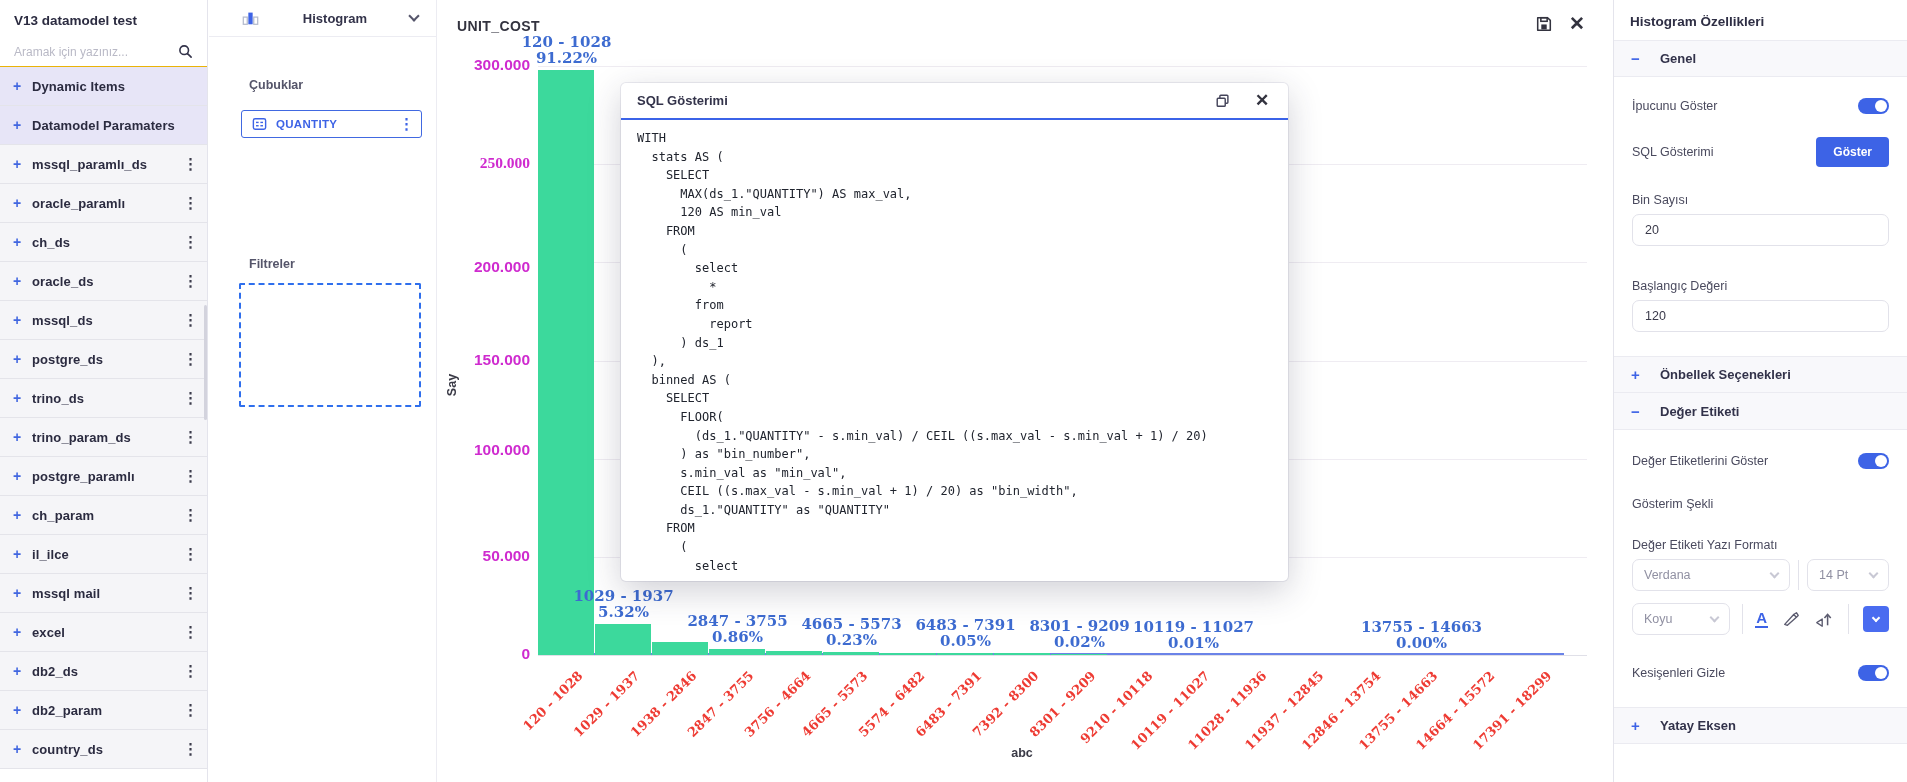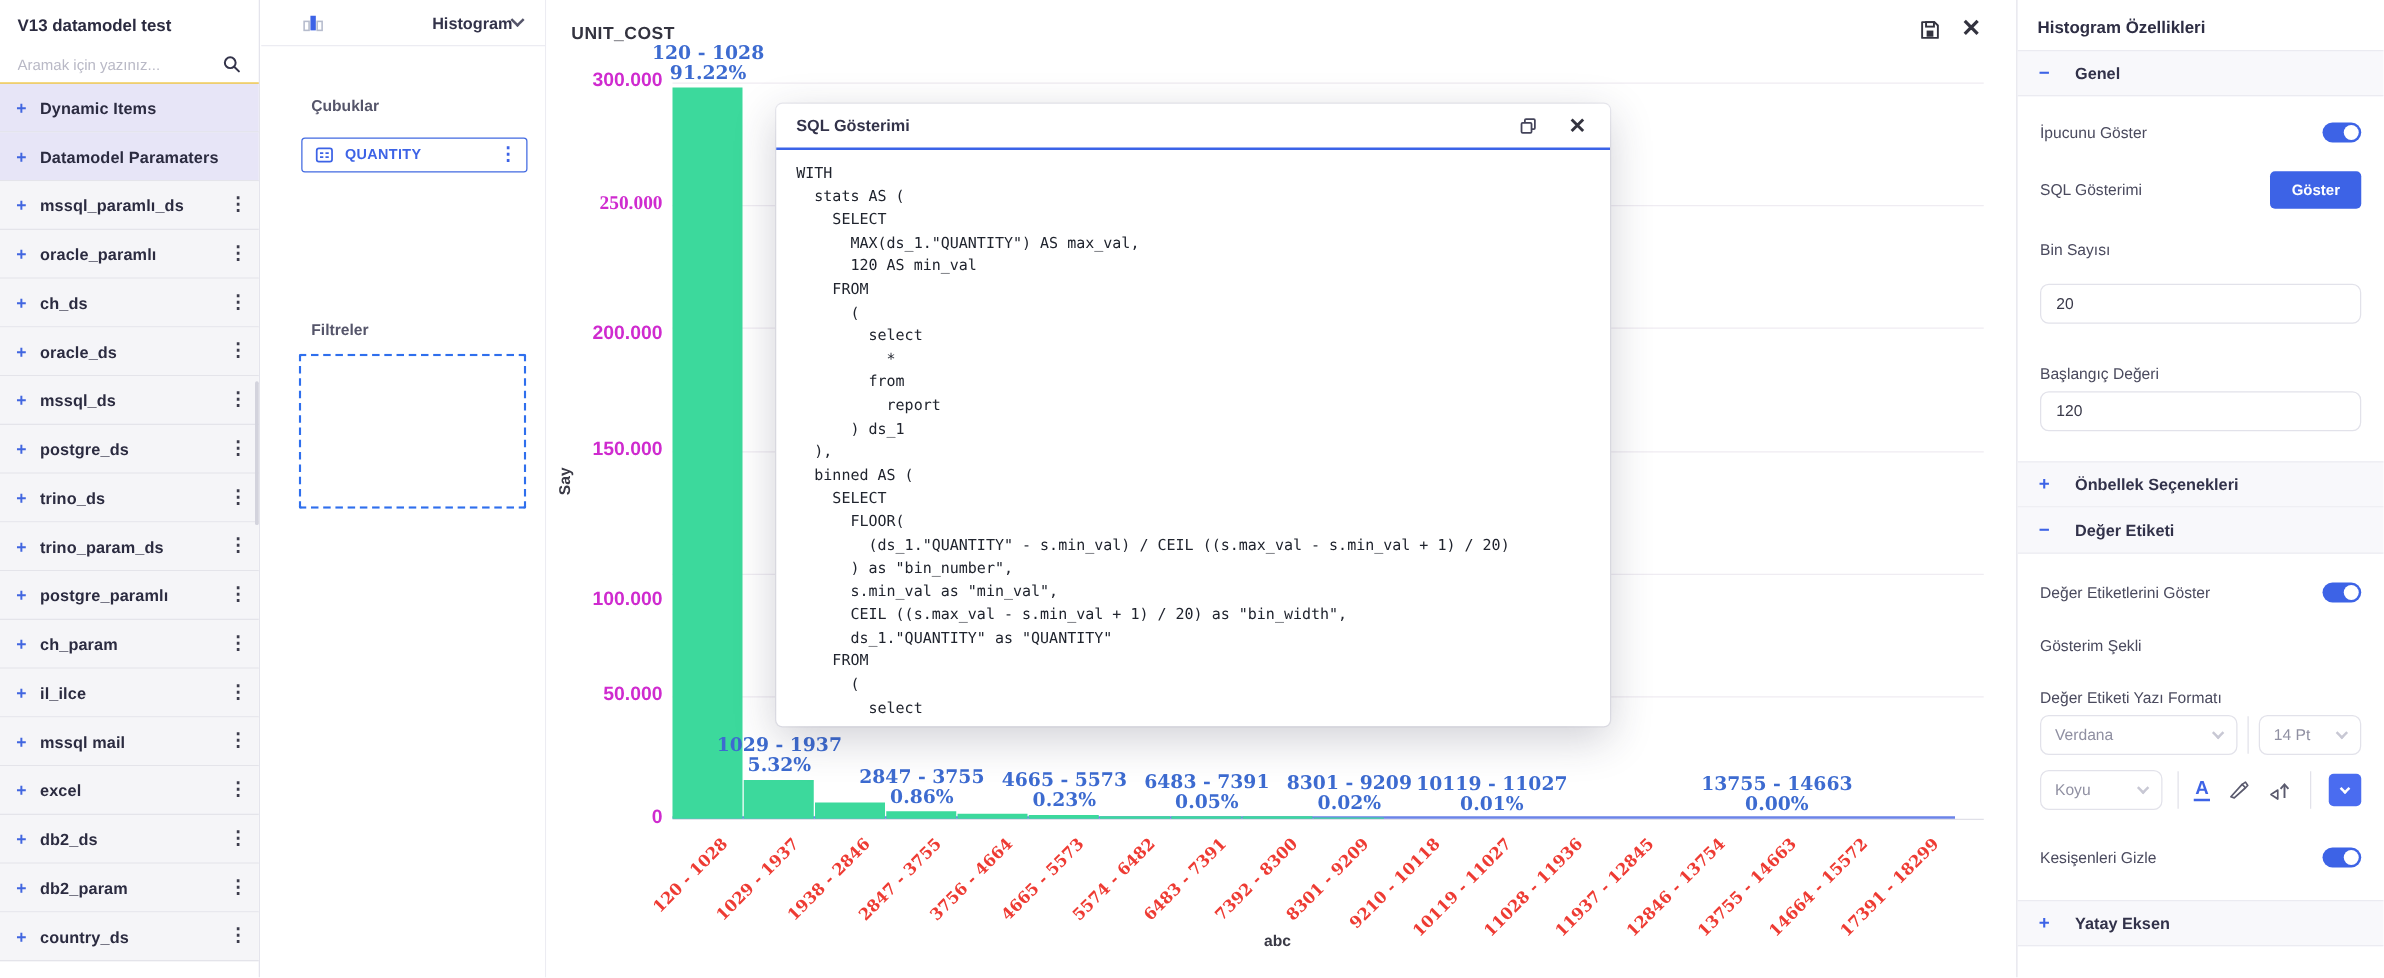--- a/index.html
+++ b/index.html
@@ -25,21 +25,21 @@
   .kebab { color:#3c3c4c; font-size:15px; font-weight:700; width:14px; text-align:center;
            line-height:10px; cursor:pointer; }
   .sb-scrollthumb { position:absolute; left:204px; top:305px; width:3px; height:115px;
            background:#d3d3dd; border-radius:2px; }
 
   
   .builder { position:absolute; left:209px; top:0; width:228px; height:782px; background:#fff;
              border-right:1px solid #ececf2; }
   .b-header { height:37px; border-bottom:1px solid #ececf2; display:flex; align-items:center;
               padding:0 18px 0 32px; }
-  .b-header .b-title { flex:1; text-align:right; font-size:13px; font-weight:600; color:#33334a; }
+  .b-header .b-title { flex:1; text-align:center; font-size:13px; font-weight:600; color:#33334a; }
   .chev { width:8px; height:8px; border-right:2px solid #55556a; border-bottom:2px solid #55556a;
           transform:rotate(45deg); margin-top:-4px; }
   .b-section-label { position:absolute; left:40px; font-size:12.5px; font-weight:600; color:#55556a; }
   .chip { position:absolute; left:32px; top:110px; width:181px; height:28px;
           border:1px solid #4169e1; border-radius:3px; display:flex; align-items:center;
           padding:0 8px 0 10px; background:#fff; cursor:pointer; }
   .chip .chip-label { flex:1; margin-left:9px; font-size:11.5px; font-weight:700; color:#3d63e6;
           letter-spacing:.3px; }
   .chip .kebab { color:#3d63e6; }
   .filter-drop { position:absolute; left:30px; top:283px; width:182px; height:124px;
@@ -269,21 +269,21 @@
     </div>
   <div class="gridline" style="left: 101px; top: 66px; width: 1049px;"></div>
       <div class="ytick" style="left: 37px; top: 56px;">300.000</div>
       <div class="gridline" style="left: 101px; top: 164.167px; width: 1049px;"></div>
       <div class="ytick" style="left: 37px; top: 154.167px; font-family: Liberation Serif, serif;">250.000</div>
       <div class="gridline" style="left: 101px; top: 262.333px; width: 1049px;"></div>
       <div class="ytick" style="left: 37px; top: 258px;">200.000</div>
       <div class="gridline" style="left: 101px; top: 360.5px; width: 1049px;"></div>
       <div class="ytick" style="left: 37px; top: 350.5px;">150.000</div>
       <div class="gridline" style="left: 101px; top: 458.667px; width: 1049px;"></div>
-      <div class="ytick" style="left: 37px; top: 471px;">100.000</div>
+      <div class="ytick" style="left: 37px; top: 441px;">100.000</div>
       <div class="gridline" style="left: 101px; top: 556.833px; width: 1049px;"></div>
       <div class="ytick" style="left: 37px; top: 546.833px;">50.000</div>
       <div class="gridline base" style="left: 101px; top: 655px; width: 1049px;"></div>
       <div class="ytick" style="left: 37px; top: 645px;">0</div>
       <div class="zeroline" style="left: 101px; top: 653px; width: 1026px;"></div>
       <div class="bar" style="left: 101px; width: 56px; top: 70px; height: 585px; background: rgb(60, 217, 156);"></div>
       <div class="dlabel" style="left: 39.5px; top: 34px;">
         <div>120 - 1028</div>
         <div>91.22%</div>
       </div>
@@ -400,21 +400,21 @@
         <span class="toggle">
             <span class="knob"></span>
           </span>
       </div>
       <div class="p-row" style="margin-top:23px;">
         <span class="p-label">SQL Gösterimi</span>
         <button class="btn-primary">Göster</button>
       </div>
       <div style="margin-top:26px;">
         <div class="p-label">Bin Sayısı</div>
-        <input class="p-input" style="margin-top: 20px;" value="20">
+        <input class="p-input" style="margin-top: 7px;" value="20">
       </div>
       <div style="margin-top:33px;">
         <div class="p-label">Başlangıç Değeri</div>
         <input class="p-input" style="margin-top: 7px;" value="120">
       </div>
     </div>
 
     <div class="p-section" style="margin-top:24px;">
       <span class="sec-icon">+</span>
       <span class="sec-label">Önbellek Seçenekleri</span>

